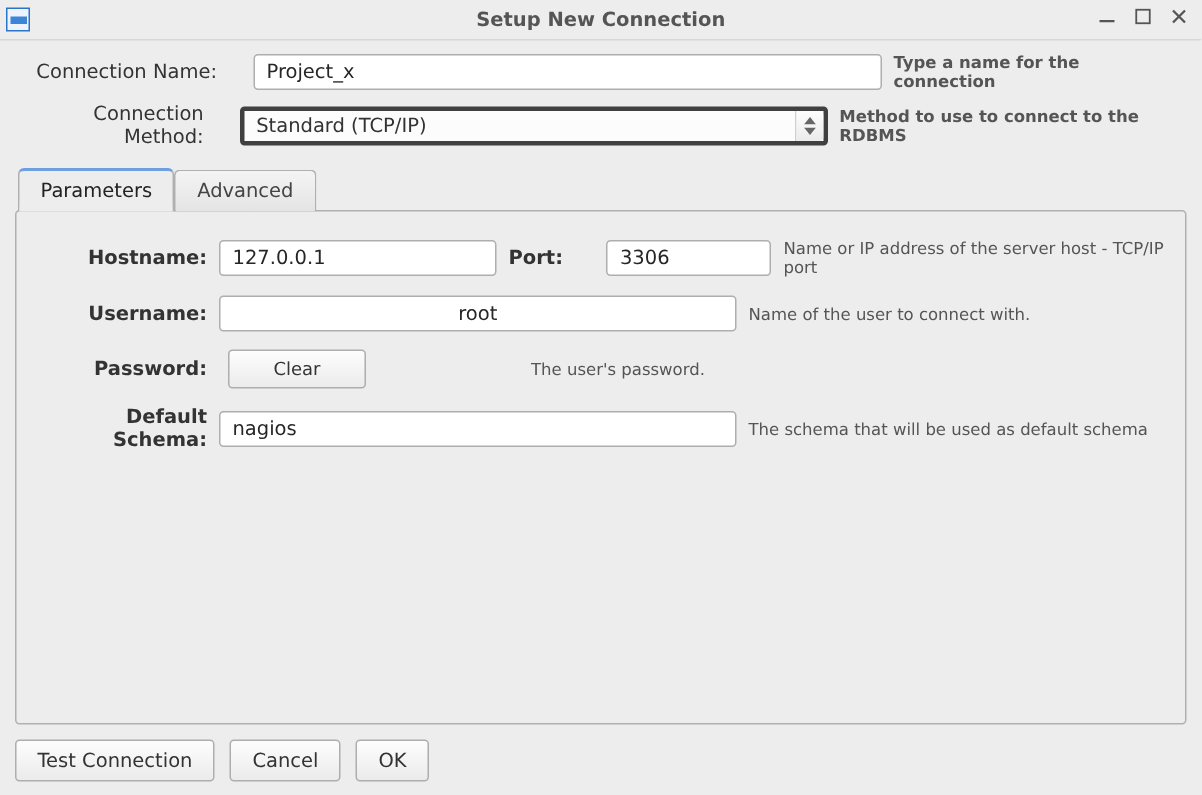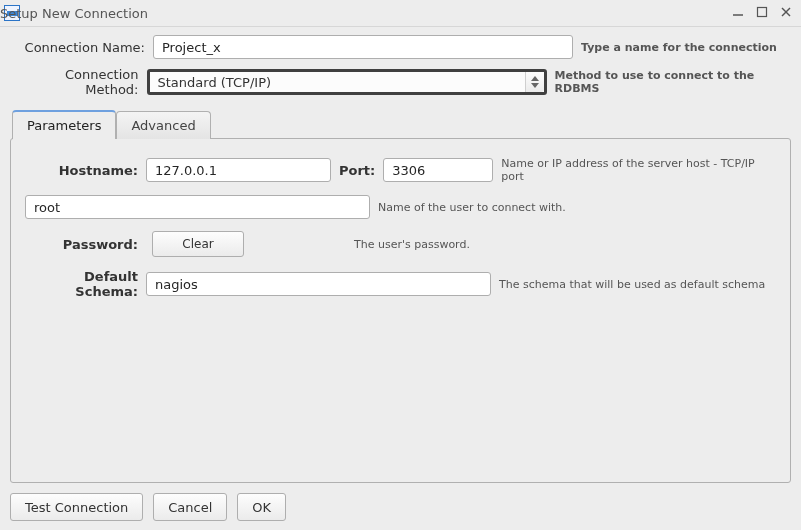--- a/index.html
+++ b/index.html
@@ -33,22 +33,22 @@
   }
   .titlebar .app-icon::after{
     content:"";
     position:absolute;
     left:2px; top:5px; width:11px; height:5px;
     background:#3b86d6;
   }
   .titlebar .title {
     position: absolute;
     left: 0; right: 0;
-    text-align: left;
-    font-weight: normal;
+    text-align: center;
+    font-weight: bold;
     color: #555;
     font-size: 13px;
     pointer-events: none;
   }
   .titlebar .win-controls {
     margin-left: auto;
     display: flex;
     gap: 10px;
     padding-right: 8px;
     font-size: 13px;
@@ -70,21 +70,21 @@
   }
 
   .form-row {
     display: flex;
     align-items: center;
     margin-bottom: 8px;
   }
   .form-row .label {
     width: 135px;
     text-align: right;
-    padding-right: 8px;
+    padding-right: 24px;
     font-size: 13px;
     color: #333;
   }
   .text-input {
     height: 24px;
     border: 1px solid #aeaeae;
     background: #ffffff;
     border-radius: 3px;
     padding: 0 8px;
     font-size: 13px;
@@ -175,22 +175,22 @@
     color: #333;
   }
   .param-help {
     font-size: 11px;
     color: #555;
     margin-left: 8px;
     flex: 1;
   }
   .hostname-input { width: 185px; }
   .port-label { font-weight: bold; font-size:13px; margin: 0 8px; }
-  .port-input { width: 110px; }
-  .username-input { width: 345px; }
+  .port-input { width: 110px; margin-left: 21px; }
+  .username-input { width: 345px; text-align: center; }
   .schema-input { width: 345px; }
 
   .btn {
     height: 26px;
     padding: 0 16px;
     border: 1px solid #aeaeae;
     border-radius: 3px;
     background: linear-gradient(#fdfdfd,#ebebeb);
     font-size: 12px;
     color: #333;
@@ -265,20 +265,21 @@
 
       <div class="param-row">
         <div class="param-label">Hostname:</div>
         <input class="text-input hostname-input" type="text" value="127.0.0.1" style="">
         <div class="port-label">Port:</div>
         <input class="text-input port-input" type="text" value="3306" style="">
         <div class="param-help">Name or IP address of the server host - TCP/IP port</div>
       </div>
 
       <div class="param-row">
+        <div class="param-label">Username:</div>
         <input class="text-input username-input" type="text" value="root" style="">
         <div class="param-help">Name of the user to connect with.</div>
       </div>
 
       <div class="param-row">
         <div class="param-label">Password:</div>
         <button class="btn" style="width:92px; margin-left:6px">Clear</button>
         <div class="param-help" style="margin-left:110px">The user's password.</div>
       </div>
 

